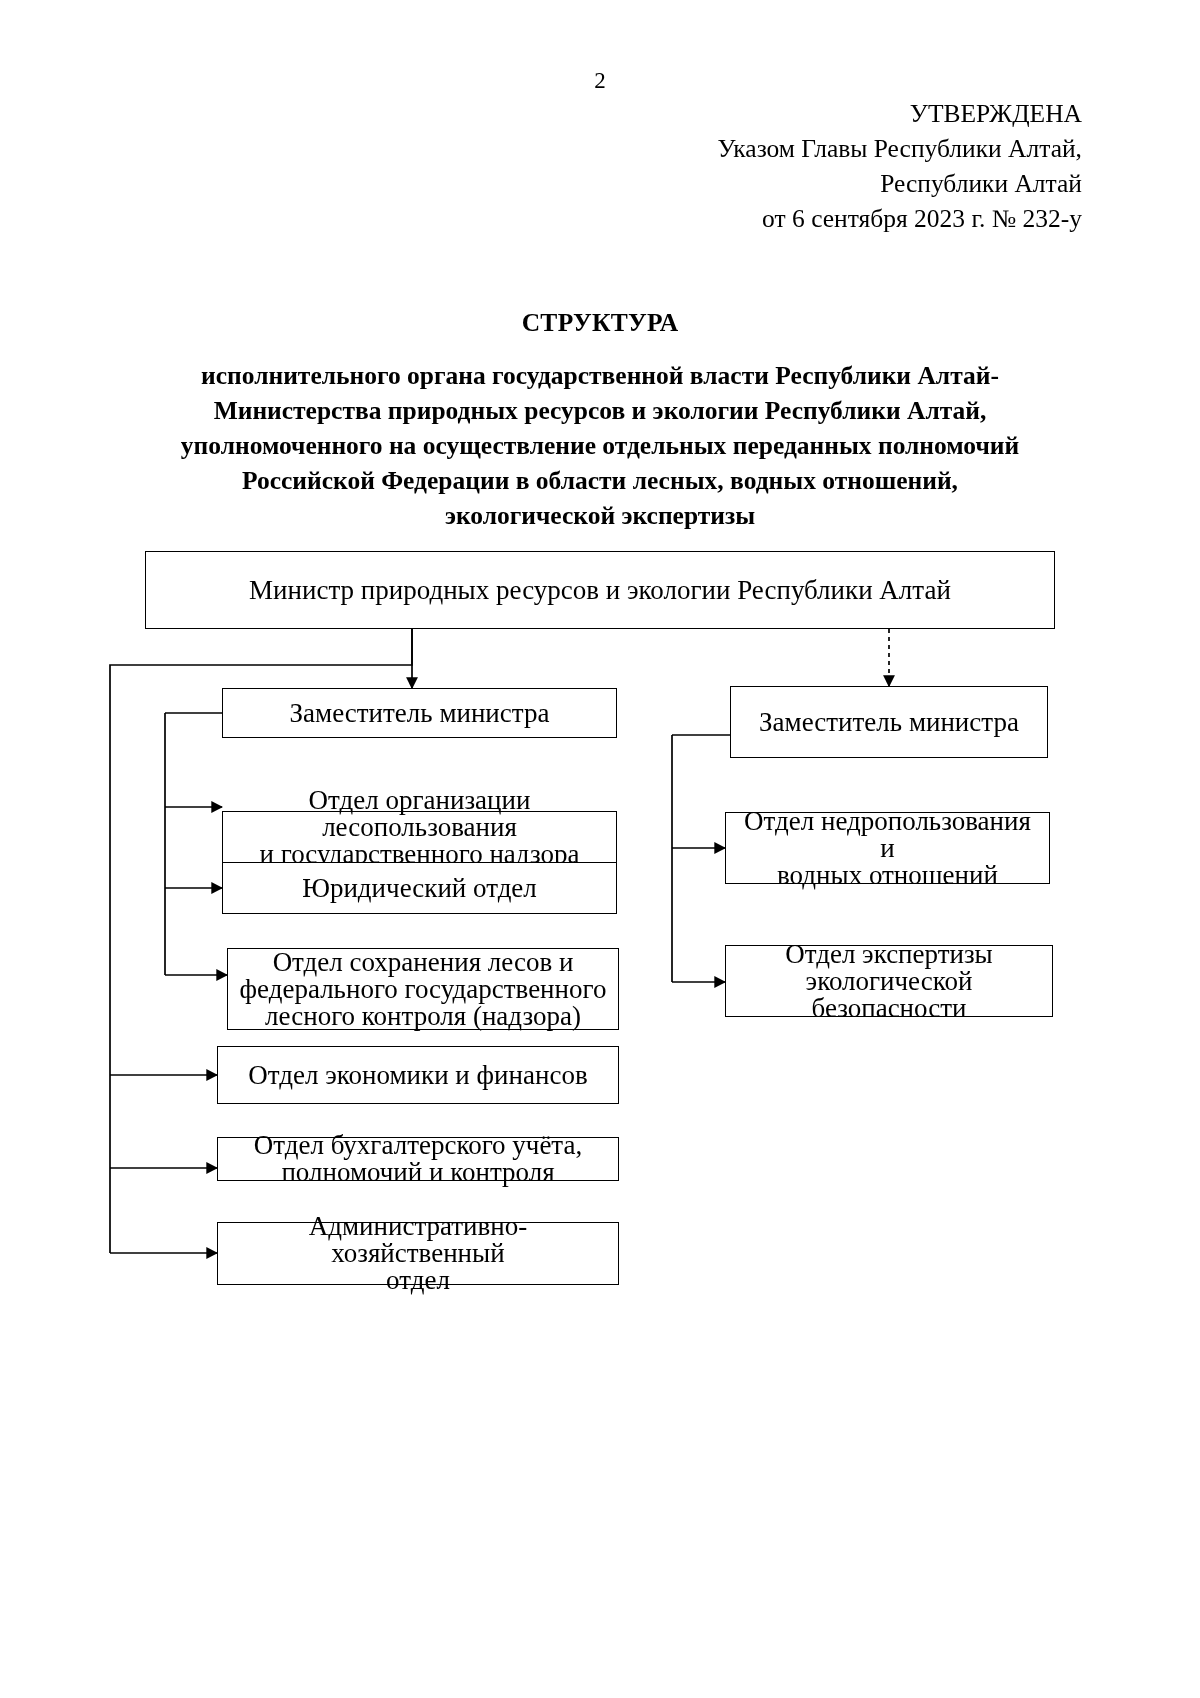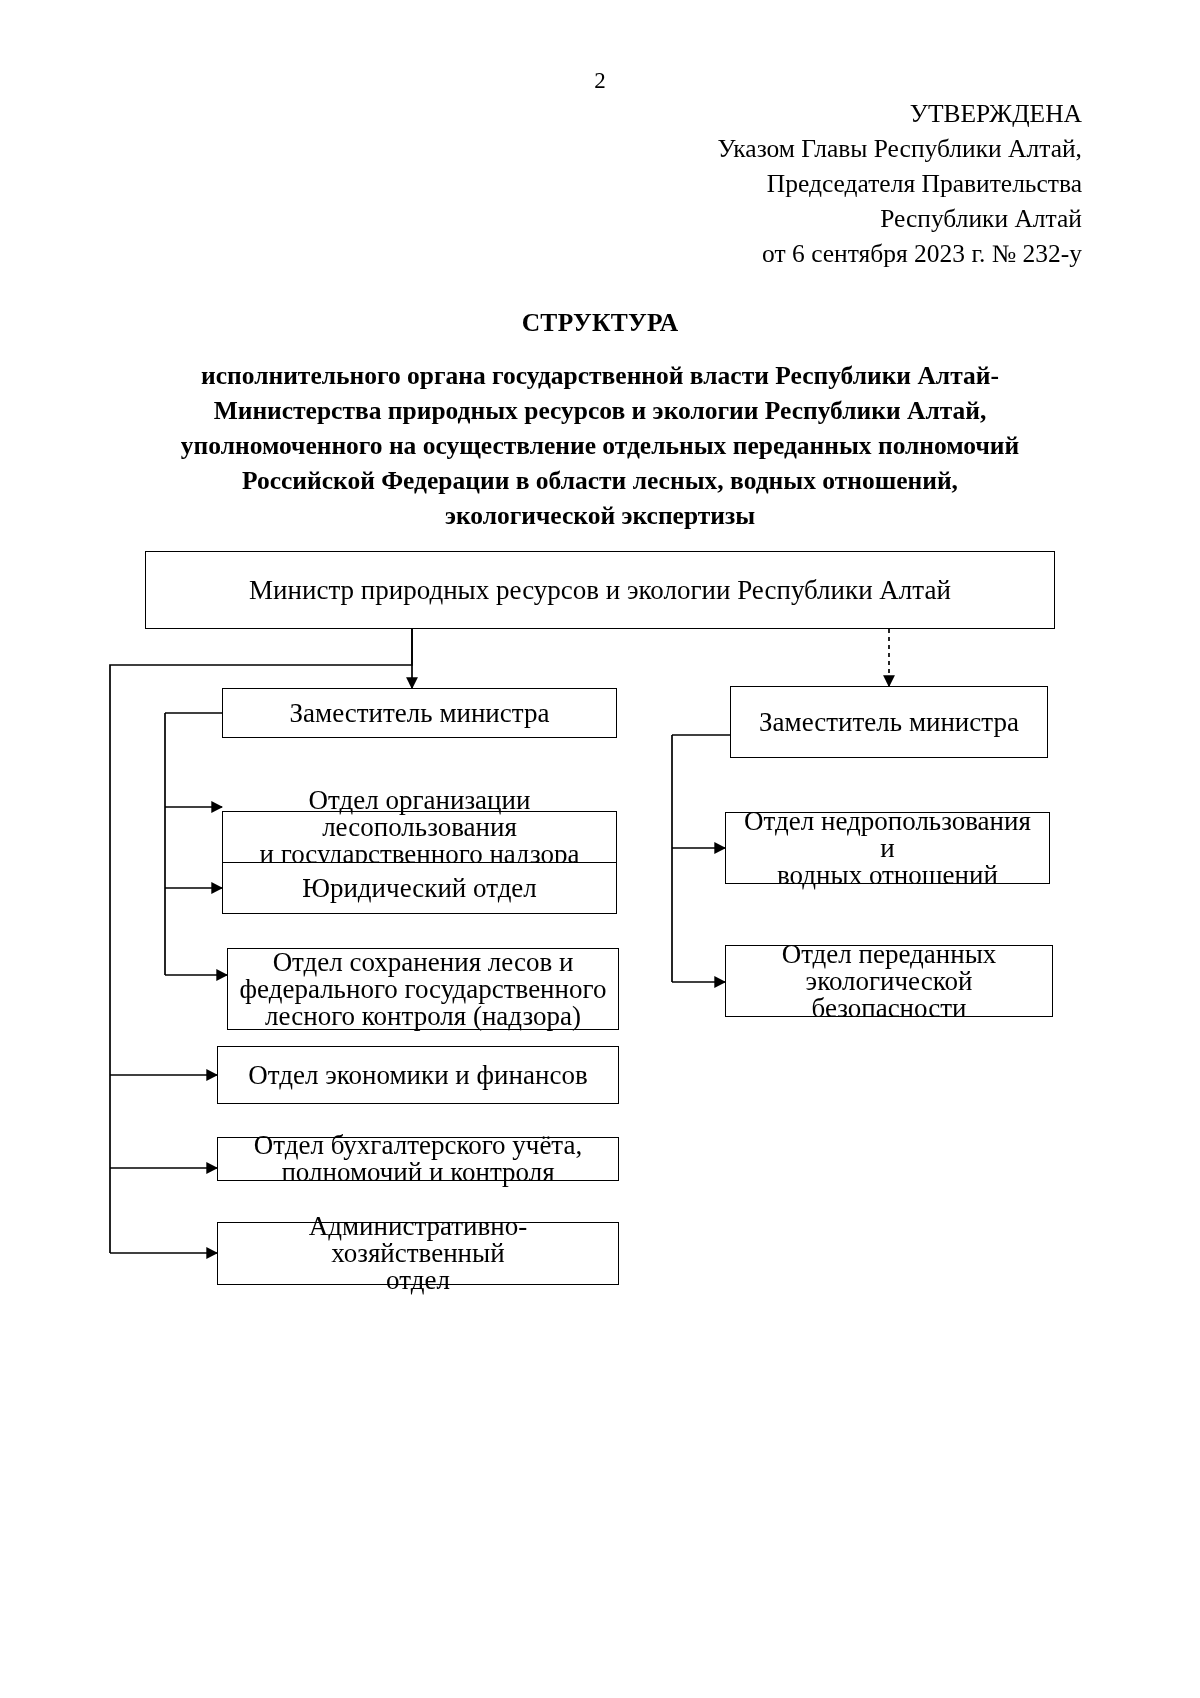--- a/index.html
+++ b/index.html
@@ -97,21 +97,20 @@
 </head>
 <body>
 
 <div class="page">
 
   <div class="page-number">2</div>
 
   <div class="approval-block">
     <div class="approval-line">УТВЕРЖДЕНА</div>
     <div class="approval-line">Указом Главы Республики Алтай,</div>
-    <div class="approval-line">Председателя Правительства</div>
     <div class="approval-line">Республики Алтай</div>
     <div class="approval-line">от 6 сентября 2023 г. № 232-у</div>
   </div>
 
   <div class="doc-title">
     <div class="heading">СТРУКТУРА</div>
     <div style="height:18px"></div>
     <span class="subtitle-line">исполнительного органа государственной власти Республики Алтай-</span>
     <span class="subtitle-line">Министерства природных ресурсов и экологии Республики Алтай,</span>
     <span class="subtitle-line">уполномоченного на осуществление отдельных переданных полномочий</span>
@@ -204,18 +203,18 @@
 
   <div class="node" id="node-subsoil">
     <span class="node-text">
       <span>Отдел недропользования и</span><br>
       <span>водных отношений</span>
     </span>
   </div>
 
   <div class="node" id="node-eco-safety">
     <span class="node-text">
-      <span>Отдел переданных</span><br>
+      <span>Отдел экспертизы</span><br>
       <span>экологической безопасности</span>
     </span>
   </div>
 
 </div>
 
 </body></html>

